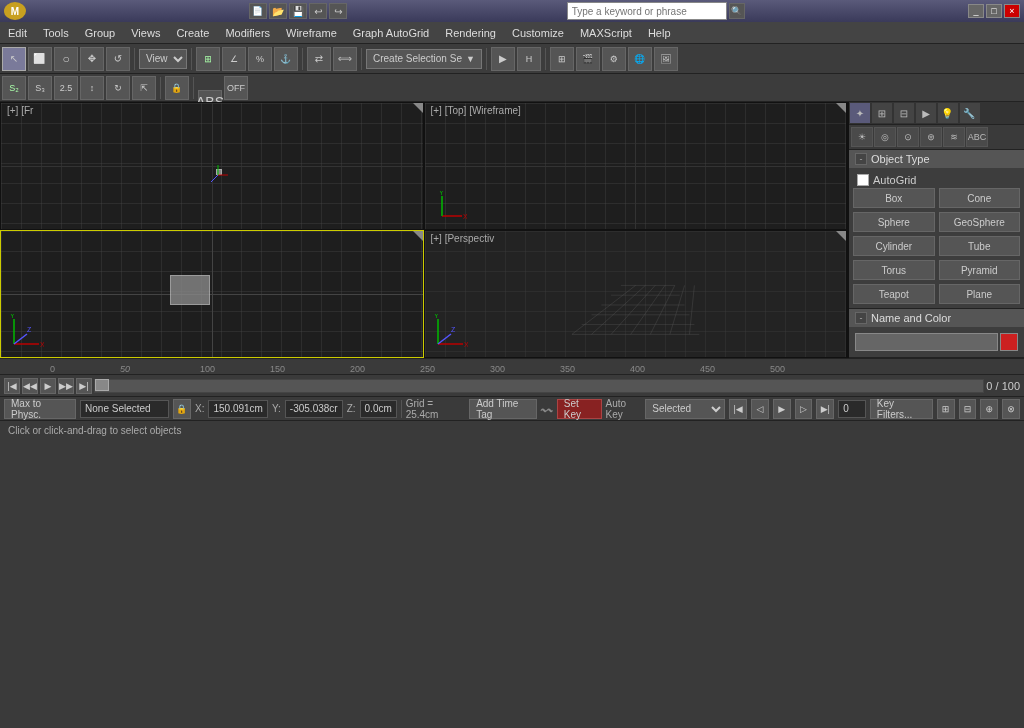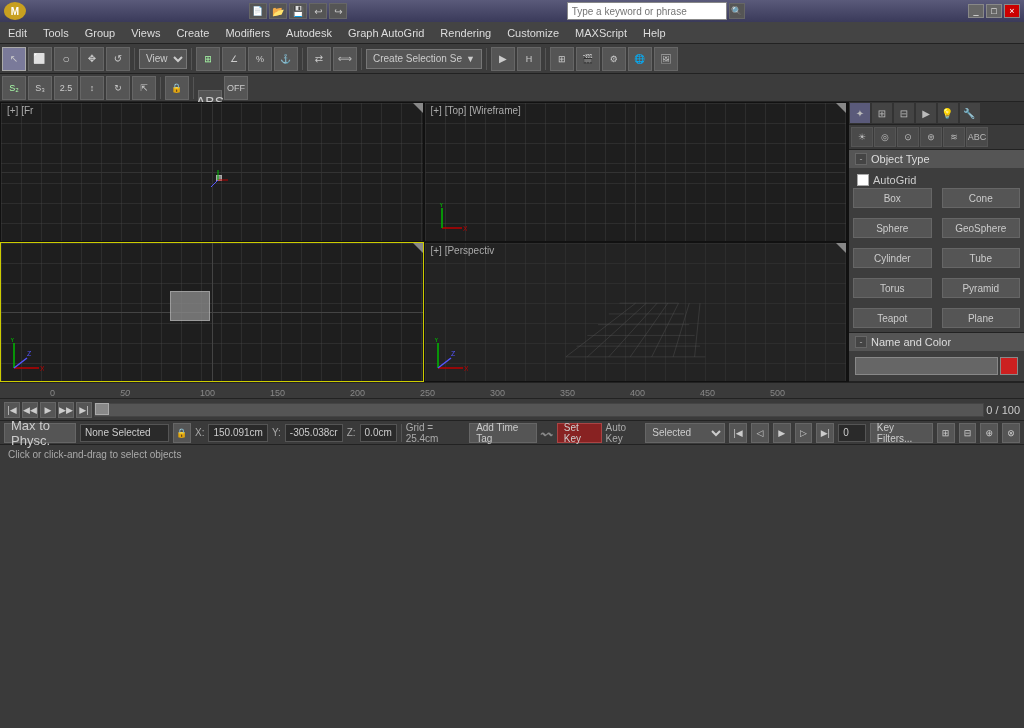--- a/index.html
+++ b/index.html
@@ -180,21 +180,21 @@
       font-size: 9px; color: #aaa; margin-right: 4px;
     }
     .panel-section-body {
       padding: 4px;
     }
 
     
     .obj-type-grid {
       display: grid;
       grid-template-columns: 1fr 1fr;
-      gap: 10px;
+      gap: 4px;
     }
     .obj-type-btn {
       height: 20px;
       background: #555;
       border: 1px solid #666;
       color: #ccc;
       font-size: 10px;
       cursor: pointer;
       display: flex; align-items: center; justify-content: center;
     }
@@ -342,21 +342,21 @@
   </div>
 </div>
 
 <div id="menubar">
   <div class="menu-item">Edit</div>
   <div class="menu-item">Tools</div>
   <div class="menu-item">Group</div>
   <div class="menu-item">Views</div>
   <div class="menu-item">Create</div>
   <div class="menu-item">Modifiers</div>
-  <div class="menu-item">Autodesk</div>
+  <div class="menu-item">Wireframe</div>
   <div class="menu-item">Graph AutoGrid</div>
   <div class="menu-item">Rendering</div>
   <div class="menu-item">Customize</div>
   <div class="menu-item">MAXScript</div>
   <div class="menu-item">Help</div>
 </div>
 
 <div id="toolbar">
 
   <div class="toolbar-btn active">↖</div>
@@ -591,21 +591,21 @@
   <div class="timeline-btn">▶▶</div>
   <div class="timeline-btn">▶|</div>
   <div class="timeline-track">
     <div class="timeline-thumb"></div>
   </div>
   <div style="color:#ccc;font-size:11px;white-space:nowrap;">0 / 100</div>
 </div>
 
 <div id="statusbar">
 
-  <div class="bottom-btn" style="width:80px;font-size:13px;">Max to Physc.</div>
+  <div class="bottom-btn" style="width:80px;font-size:10px;">Max to Physc.</div>
 
   <div class="status-field" style="width:100px;">None Selected</div>
   <div class="small-btn">🔒</div>
 
   <span class="status-label">X:</span>
   <div class="status-field">150.091cm</div>
   <span class="status-label">Y:</span>
   <div class="status-field">-305.038cr</div>
   <span class="status-label">Z:</span>
   <div class="status-field">0.0cm</div>

